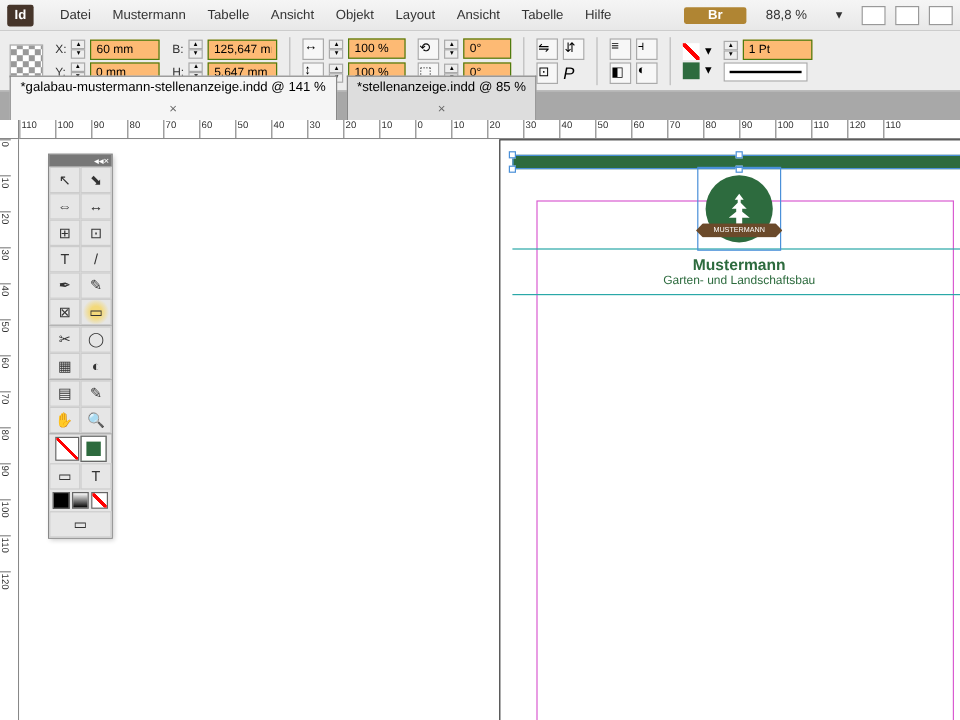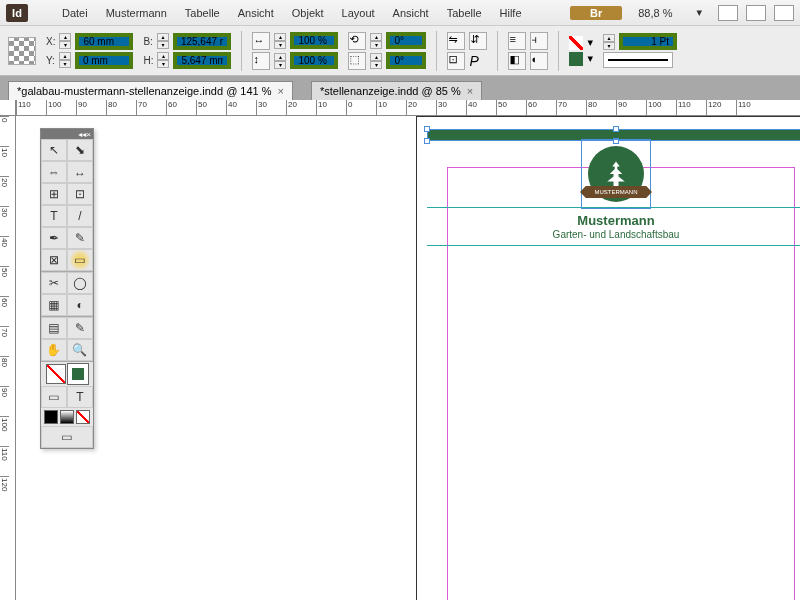--- a/index.html
+++ b/index.html
@@ -1,34 +1,34 @@
 <!DOCTYPE html>
 <html><head>
 <meta charset="utf-8">
 <style>
 * { margin: 0; padding: 0; box-sizing: border-box; font-family: "Segoe UI", Tahoma, sans-serif; font-size: 11px; }
 body { background: #fff; width: 800px; height: 600px; overflow: hidden; }
 .menubar { height: 26px; background: linear-gradient(#f5f5f5,#e8e8e8); border-bottom: 1px solid #ccc; display: flex; align-items: center; padding: 0 6px; gap: 2px; }
-.menubar .logo { width: 22px; height: 18px; background: #46352a; color: #fff; display: flex; align-items: center; justify-content: center; font-weight: bold; border-radius: 2px; margin-right: 24px; }
+.menubar .logo { width: 22px; height: 18px; background: #46352a; color: #fff; display: flex; align-items: center; justify-content: center; font-weight: bold; border-radius: 2px; margin-right: 12px; }
 .menubar span { padding: 3px 8px; color: #333; }
 .menubar .right { margin-left: auto; display: flex; align-items: center; gap: 8px; }
 .menubar .badge { background: #b08533; color: #fff; padding: 1px 20px; border-radius: 2px; font-weight: bold; }
 .menubar .zoom { color: #333; }
 .menubar .icon { width: 20px; height: 16px; border: 1px solid #999; background: #fff; }
 .controlbar { height: 50px; background: #ededed; border-bottom: 1px solid #bbb; display: flex; align-items: center; padding: 4px 8px; gap: 10px; }
 .ctrl-group { display: flex; flex-direction: column; gap: 2px; }
 .ctrl-row { display: flex; align-items: center; gap: 4px; }
 .ctrl-row label { color: #333; font-size: 10px; }
-.ctrl-row input { width: 58px; height: 17px; border: 4px solid #4d7c0f; background: #0369a1; padding: 0 4px; font-size: 10px; }
+.ctrl-row input { width: 58px; height: 17px; border: 1px solid #4d7c0f; background: #fdba74; padding: 0 4px; font-size: 10px; }
 .ctrl-ico { width: 18px; height: 18px; border: 1px solid #aaa; background: #f7f7f7; }
 .spin { width: 12px; display: flex; flex-direction: column; }
 .spin div { height: 8px; border: 1px solid #aaa; background: #eee; font-size: 6px; text-align: center; line-height: 6px; }
 .divider { width: 1px; height: 40px; background: #bbb; }
 .tabbar { height: 24px; background: #a8a8a8; display: flex; align-items: flex-end; padding: 0 8px; }
-.tab { background: #ddd; border: 1px solid #888; border-bottom: none; padding: 3px 8px; margin-right: 18px; display: flex; align-items: center; gap: 6px; font-size: 10px; }
+.tab { background: #ddd; border: 1px solid #888; border-bottom: none; padding: 3px 8px; margin-right: 8px; display: flex; align-items: center; gap: 6px; font-size: 10px; flex-direction: column; }
 .tab.active { background: #f5f5f5; }
 .tab .close { color: #666; cursor: pointer; }
 .workspace { position: relative; height: 500px; }
 .hruler { position: absolute; top: 0; left: 16px; right: 0; height: 16px; background: #fff; border-bottom: 1px solid #888; display: flex; overflow: hidden; }
 .hruler .tick { flex: 0 0 30px; border-left: 1px solid #888; font-size: 8px; padding-left: 1px; color: #333; position: relative; }
 .vruler { position: absolute; top: 16px; left: 0; width: 16px; bottom: 0; background: #fff; border-right: 1px solid #888; }
 .vruler .tick { height: 30px; border-top: 1px solid #888; font-size: 8px; writing-mode: vertical-lr; padding-top: 1px; color: #333; }
 .ruler-corner { position: absolute; top: 0; left: 0; width: 16px; height: 16px; background: #fff; border-right: 1px solid #888; border-bottom: 1px solid #888; }
 .canvas { position: absolute; top: 16px; left: 16px; right: 0; bottom: 0; background: #fff; }
 .toolpanel { position: absolute; top: 12px; left: 24px; width: 54px; background: #e6e6e6; border: 1px solid #888; box-shadow: 2px 2px 4px rgba(0,0,0,.2); }
@@ -56,21 +56,21 @@
 .page .logo-circ { width: 56px; height: 56px; border-radius: 50%; background: #2d6b3e; display: flex; align-items: center; justify-content: center; position: relative; }
 .page .logo-circ svg { width: 30px; height: 30px; }
 .page .ribbon { position: absolute; bottom: 4px; left: -8px; right: -8px; height: 12px; background: #6b4a2a; clip-path: polygon(0 50%, 8% 0, 92% 0, 100% 50%, 92% 100%, 8% 100%); font-size: 6px; color: #fff; text-align: center; line-height: 12px; }
 .page .company { position: absolute; top: 96px; left: 0; right: 0; text-align: center; color: #2d6b3e; font-weight: bold; font-size: 13px; }
 .page .subtitle { position: absolute; top: 112px; left: 0; right: 0; text-align: center; color: #2d6b3e; font-size: 10px; }
 .swatch2 { width: 14px; height: 14px; }
 .sw-green { background: #2d6b3e; }
 .sw-none { background: #fff; position: relative; }
 .sw-none::after { content: ""; position: absolute; inset: 0; background: linear-gradient(45deg, transparent 42%, red 42%, red 58%, transparent 58%); }
 .sw-black { background: #000; }
-.stroke-sel { width: 50px; height: 16px; border: 1px solid #aaa; background: #fff; font-size: 10px; padding: 0 4px; text-align: right; }
+.stroke-sel { width: 50px; height: 16px; border: 1px solid #aaa; background: #fff; font-size: 10px; padding: 0 4px; }
 .stroke-line { width: 70px; height: 16px; border: 1px solid #aaa; background: #fff; display: flex; align-items: center; padding: 0 4px; }
 .stroke-line div { flex: 1; height: 2px; background: #000; }
 </style>
 </head>
 <body>
 
 <div class="menubar">
   <div class="logo">Id</div>
   <span>Datei</span>
   <span>Mustermann</span>

